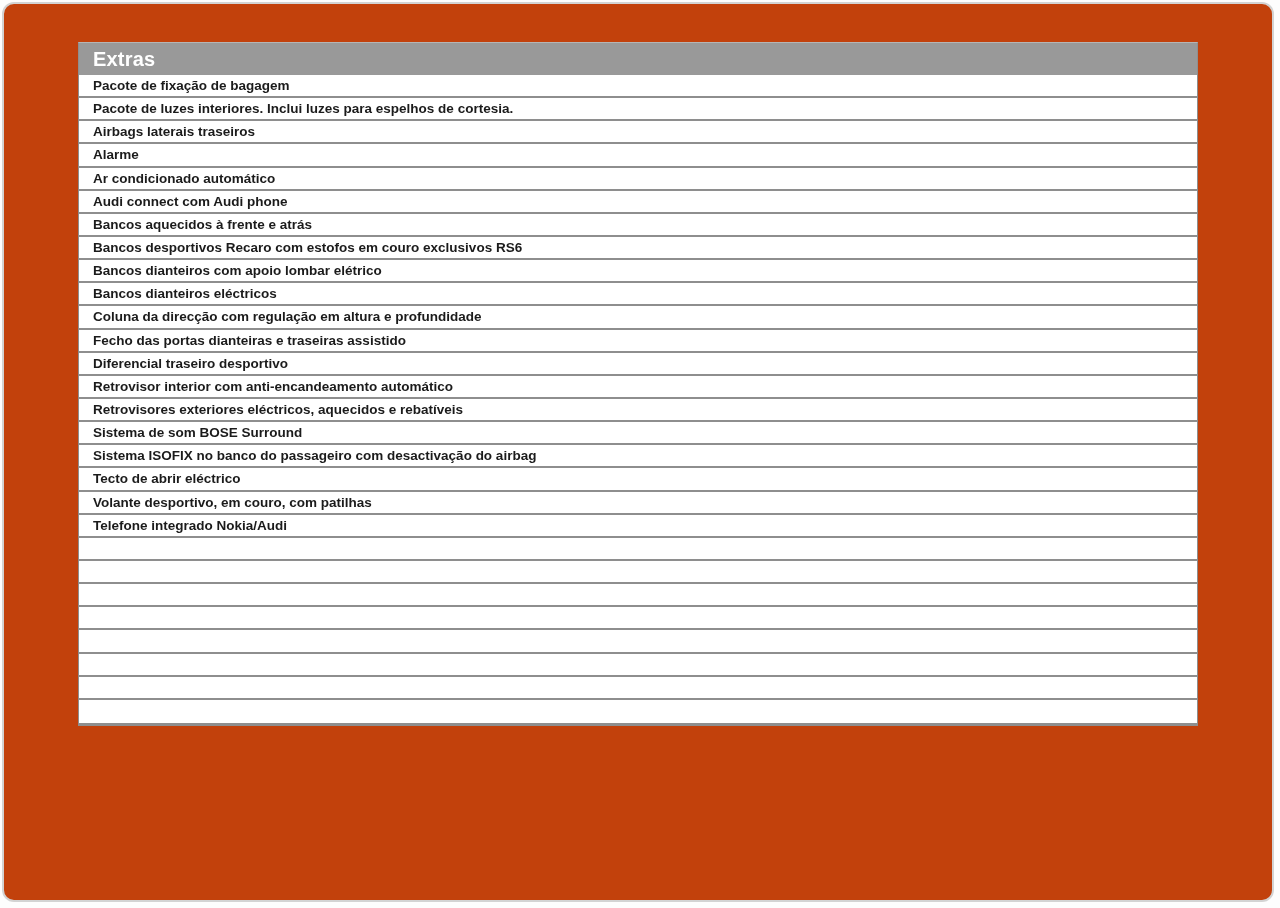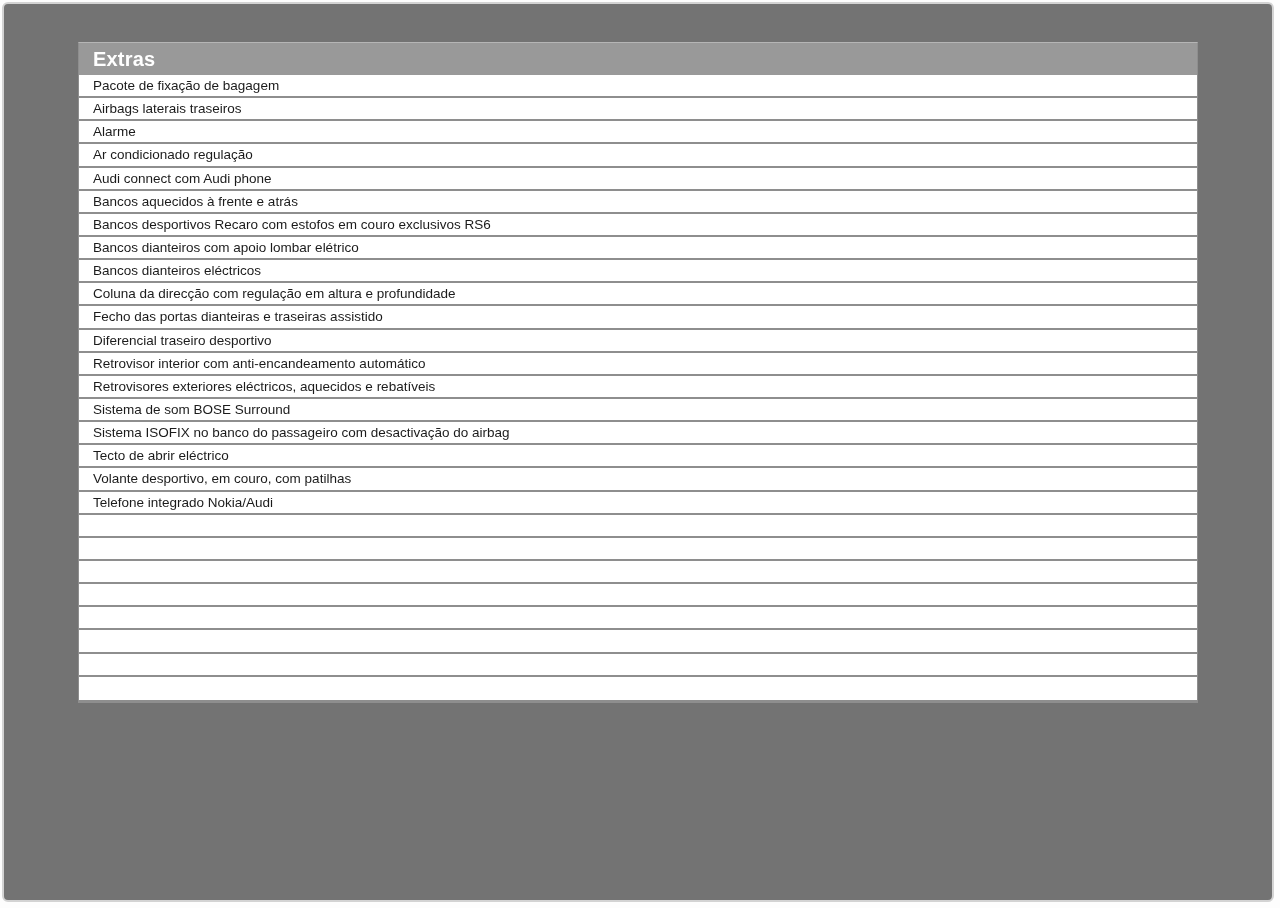--- a/index.html
+++ b/index.html
@@ -13,23 +13,23 @@
     position: relative;
     font-family: "Liberation Sans", sans-serif;
     overflow: hidden;
   }
   .page {
     position: absolute;
     top: 2px;
     left: 2px;
     width: 1272px;
     height: 900px;
-    background: #737373;
+    background: #c2410c;
     border: 2px solid var(--page-border, #d3d3d3);
-    border-radius: 6px;
+    border-radius: 12px;
     box-sizing: border-box;
   }
   .extras-table {
     position: absolute;
     left: 74px;
     top: 38px;
     width: 1120px;
     border-left: 1px solid var(--grid-line, #8e8e8e);
     border-right: 1px solid var(--grid-line, #8e8e8e);
     border-top: 1px solid #b5b5b5;
@@ -59,51 +59,54 @@
     overflow: hidden;
     white-space: nowrap;
     display: flex;
     align-items: center;
   }
   .table-row:last-child {
     border-bottom: none;
   }
   .cell-text {
     font-size: 13.5px;
-    font-weight: normal;
+    font-weight: bold;
     color: var(--row-text, #1b1b1b);
     line-height: 21px;
   }
 </style>
 </head>
 <body>
 
 <div class="page">
   <div class="extras-table">
     <div class="table-header">
       <span>Extras</span>
     </div>
     <div class="table-body">
 
         <div class="table-row">
           <span class="cell-text">Pacote de fixação de bagagem</span>
         </div>
 
+        <div class="table-row">
+          <span class="cell-text">Pacote de luzes interiores. Inclui luzes para espelhos de cortesia.</span>
+        </div>
 
 
         <div class="table-row">
           <span class="cell-text">Airbags laterais traseiros</span>
         </div>
 
         <div class="table-row">
           <span class="cell-text">Alarme</span>
         </div>
 
         <div class="table-row">
-          <span class="cell-text">Ar condicionado regulação</span>
+          <span class="cell-text">Ar condicionado automático</span>
         </div>
 
         <div class="table-row">
           <span class="cell-text">Audi connect com Audi phone</span>
         </div>
 
 
         <div class="table-row">
           <span class="cell-text">Bancos aquecidos à frente e atrás</span>
         </div>

